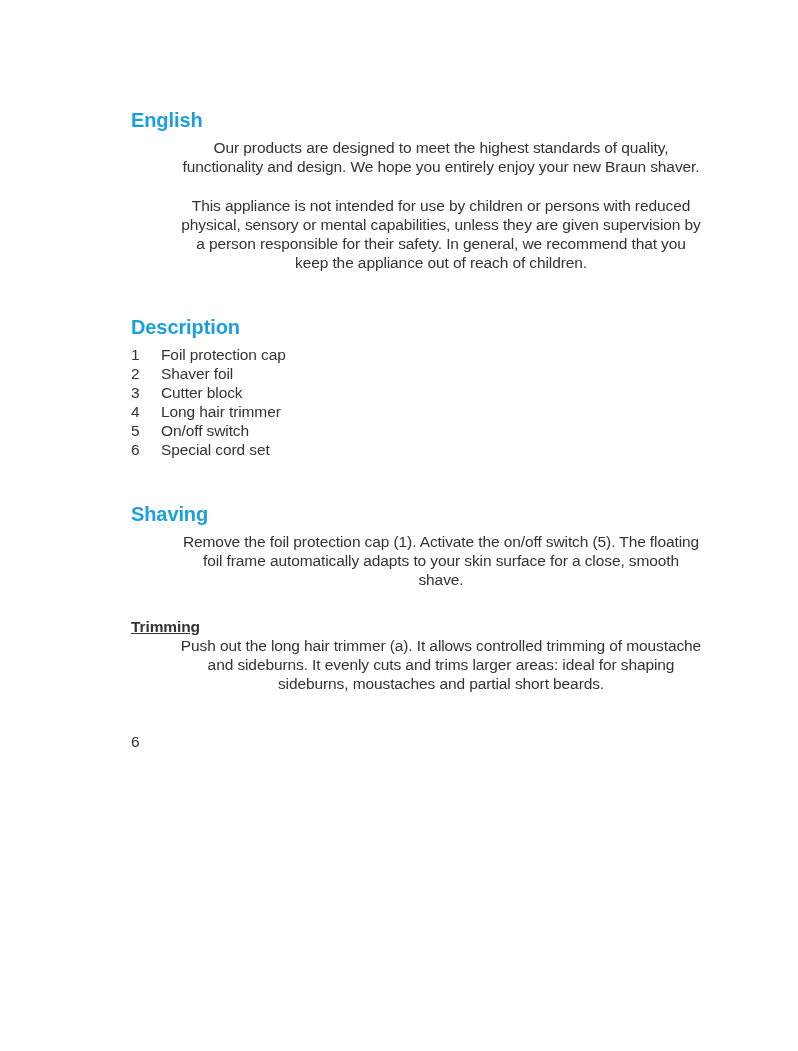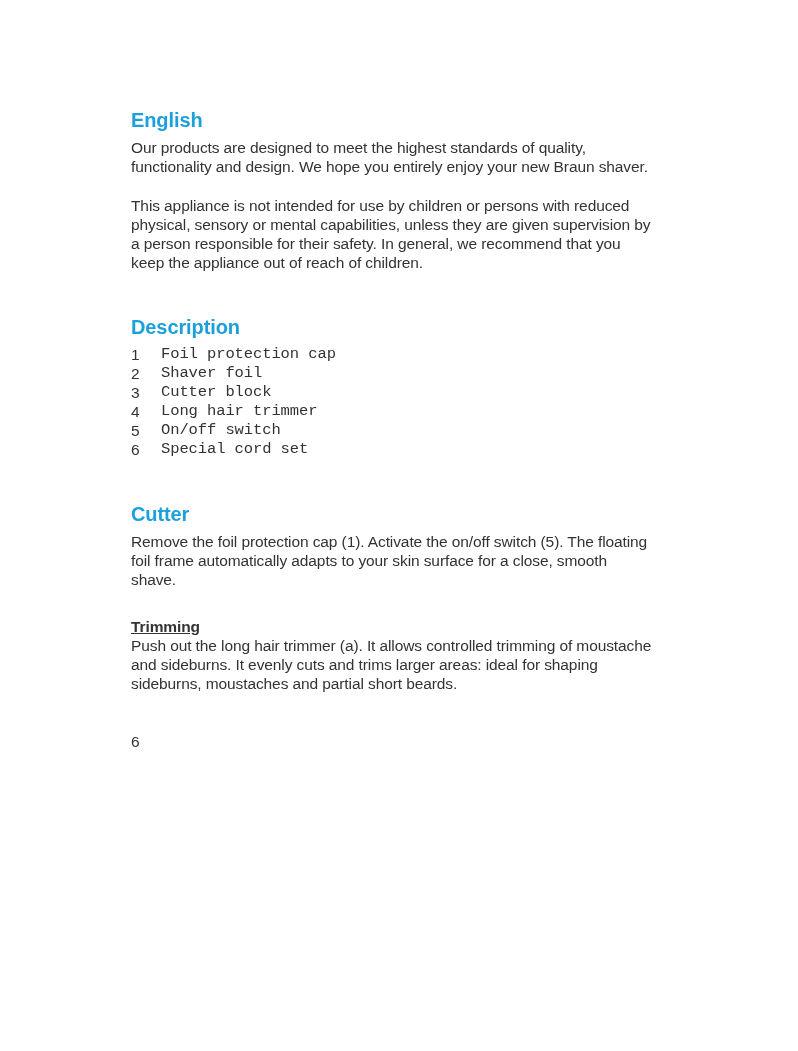--- a/index.html
+++ b/index.html
@@ -37,41 +37,41 @@
     font-size: 15.5px;
     line-height: 19px;
     font-weight: bold;
     color: #333333;
     margin: 0;
   }
   .para {
     margin: 0;
     white-space: pre-line;
     max-width: 620px;
+    text-align: center;
   }
   .gap-after-intro   { margin-top: 23px; }  
   .gap-paragraph     { margin-top: 20px; }  
   .gap-section       { margin-top: 43px; }  
   .gap-subsection    { margin-top: 28px; text-decoration: underline; }  
   .desc-list {
     margin: 0;
     padding: 0;
     list-style: none;
   }
   .desc-row {
     display: flex;
     line-height: 19px;
   }
   .desc-num {
     width: 30px;
     flex: 0 0 30px;
   }
   .desc-label {
     flex: 1;
-    font-family: Liberation Mono, monospace;
   }
   .page-number {
     margin-top: 39px;
     font-size: 15.5px;
     line-height: 19px;
     color: #333333;
   }
 </style>
 </head>
 <body>
@@ -113,21 +113,21 @@
       <li class="desc-row">
         <span class="desc-num">5</span>
         <span class="desc-label">On/off switch</span>
       </li>
       <li class="desc-row">
         <span class="desc-num">6</span>
         <span class="desc-label">Special cord set</span>
       </li>
     </ul>
 
-    <h1 class="section-heading gap-section">Cutter</h1>
+    <h1 class="section-heading gap-section">Shaving</h1>
 
     <p class="para">Remove the foil protection cap (1). Activate the on/off switch (5). The floating
 foil frame automatically adapts to your skin surface for a close, smooth
 shave.</p>
 
 
     <h3 class="sub-heading gap-subsection">Trimming</h3>
 
     <p class="para">Push out the long hair trimmer (a). It allows controlled trimming of moustache
 and sideburns. It evenly cuts and trims larger areas: ideal for shaping

